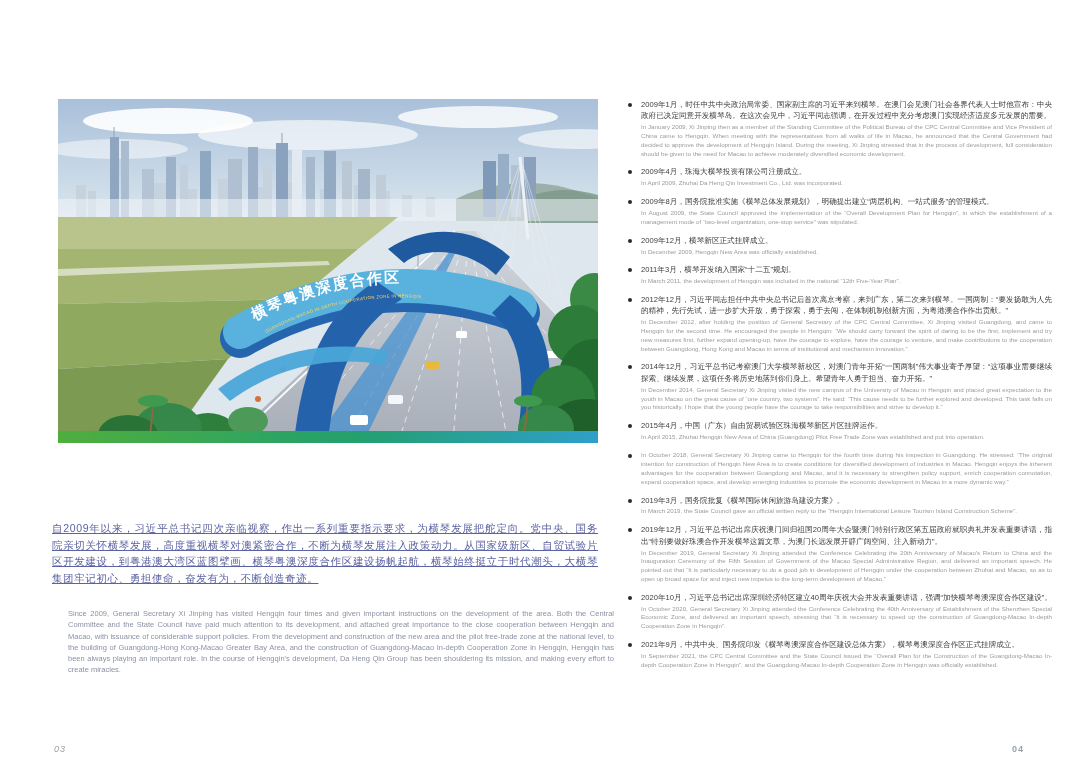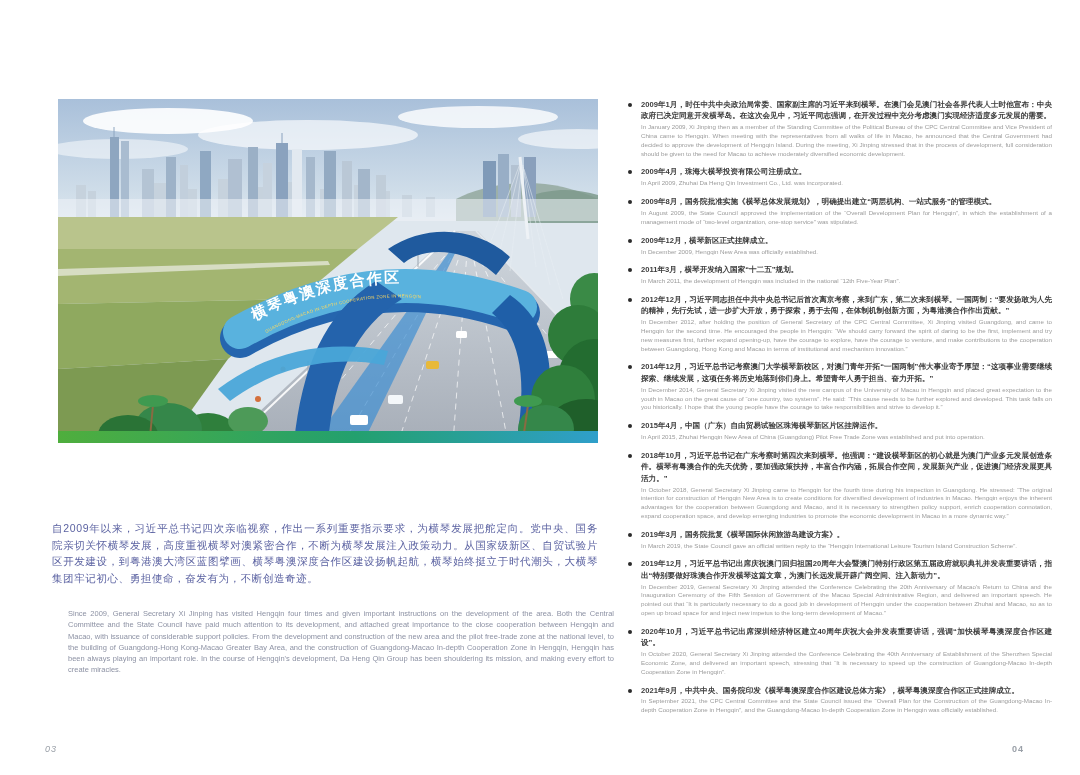--- a/index.html
+++ b/index.html
@@ -7,38 +7,38 @@
     width:1080px;height:775px;background:#ffffff;position:relative;overflow:hidden;
     font-family:"Liberation Sans","DejaVu Sans",sans-serif;
   }
   .photo{
     position:absolute;left:58px;top:99px;width:540px;height:344px;overflow:hidden;
   }
   .photo svg{display:block;width:100%;height:100%;}
   .intro-cn{
     position:absolute;left:52px;top:520px;width:546px;margin:0;
     font-size:10.5px;line-height:1.58;letter-spacing:0.6px;font-weight:500;
-    color:#5c63a2;text-align:justify;
+    color:#5c63a2;text-align:justify;text-decoration:underline;
   }
   .intro-en{
     position:absolute;left:52px;top:592px;width:546px;margin:16px;
     font-size:7.5px;line-height:1.5;color:#8d92a4;text-align:justify;
   }
   .pagenum{
     position:absolute;top:744px;font-size:9px;color:#9aa0a8;letter-spacing:1px;
   }
-  .pagenum.left{left:45px;font-style:italic;}
+  .pagenum.left{left:54px;font-style:italic;}
   .pagenum.right{left:1012px;font-weight:bold;}
   .timeline{
     position:absolute;left:628px;top:99px;width:424px;
   }
   .tl-entry{display:flex;gap:9px;margin-bottom:8px;}
   .tl-bullet{width:4px;height:4px;border-radius:50%;background:#2b2b2b;margin-top:4px;flex:none;}
   .tl-text{flex:1;min-width:0;}
-  .tl-cn{margin:0;font-size:7.6px;font-weight:bold;color:#3d3d3d;line-height:1.5;text-align:justify;}
+  .tl-cn{margin:0;font-size:7.6px;font-weight:normal;color:#3d3d3d;line-height:1.5;text-align:justify;}
   .tl-en{margin:1.5px 0 0;font-size:6.2px;color:#9b9b9b;line-height:1.42;text-align:justify;}
 </style>
 </head>
 <body>
 
 <div class="photo">
   <svg viewBox="0 0 540 344" xmlns="http://www.w3.org/2000/svg" xmlns:xlink="http://www.w3.org/1999/xlink">
     <defs>
       <linearGradient id="sky" x1="0" y1="0" x2="0" y2="1">
         <stop offset="0" stop-color="#a9c0da"></stop>
@@ -266,21 +266,20 @@
     <span class="tl-bullet"></span>
     <div class="tl-text">
       <p class="tl-cn">2015年4月，中国（广东）自由贸易试验区珠海横琴新区片区挂牌运作。</p>
       <p class="tl-en">In April 2015, Zhuhai Hengqin New Area of China (Guangdong) Pilot Free Trade Zone was established and put into operation.</p>
     </div>
   </div>
 
   <div class="tl-entry">
     <span class="tl-bullet"></span>
     <div class="tl-text">
-      <p class="tl-cn">2018年10月，习近平总书记在广东考察时第四次来到横琴。他强调：“建设横琴新区的初心就是为澳门产业多元发展创造条件。横琴有粤澳合作的先天优势，要加强政策扶持，丰富合作内涵，拓展合作空间，发展新兴产业，促进澳门经济发展更具活力。”</p>
       <p class="tl-en">In October 2018, General Secretary Xi Jinping came to Hengqin for the fourth time during his inspection in Guangdong. He stressed: “The original intention for construction of Hengqin New Area is to create conditions for diversified development of industries in Macao. Hengqin enjoys the inherent advantages for the cooperation between Guangdong and Macao, and it is necessary to strengthen policy support, enrich cooperation connotation, expand cooperation space, and develop emerging industries to promote the economic development in Macao in a more dynamic way.”</p>
     </div>
   </div>
 
 
   <div class="tl-entry">
     <span class="tl-bullet"></span>
     <div class="tl-text">
       <p class="tl-cn">2019年3月，国务院批复《横琴国际休闲旅游岛建设方案》。</p>
       <p class="tl-en">In March 2019, the State Council gave an official written reply to the “Hengqin International Leisure Tourism Island Construction Scheme”.</p>

